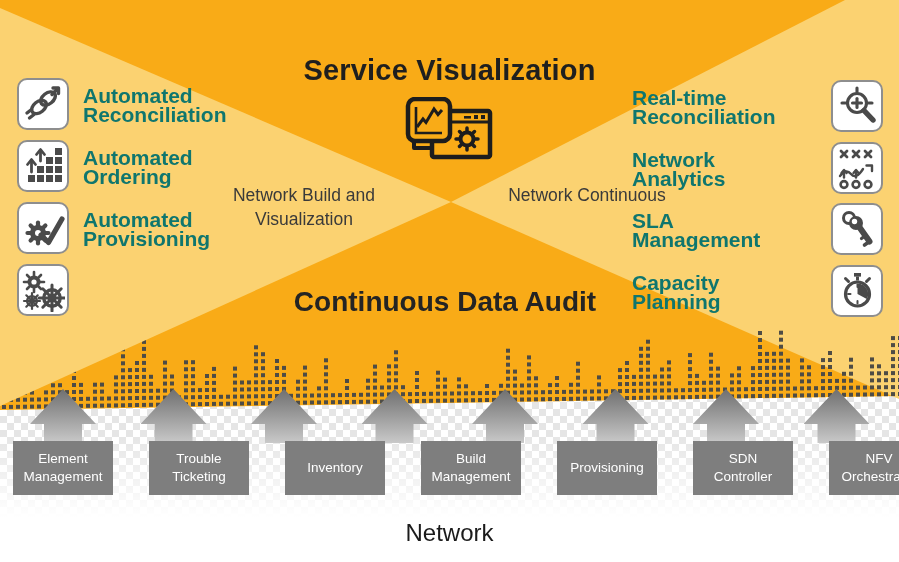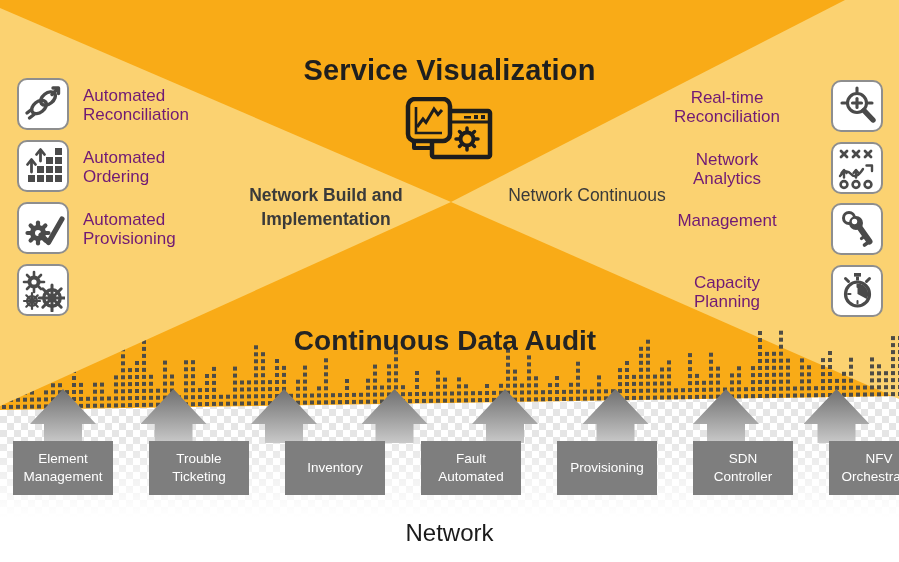--- a/index.html
+++ b/index.html
@@ -11,35 +11,35 @@
   .checker{position:absolute;left:0;top:395px;width:899px;height:133px;
     background:repeating-conic-gradient(var(--checker,#E5E5E5) 0% 25%, #ffffff 0% 50%) 0 0/14px 14px;}
   .checker-fade{position:absolute;left:0;top:395px;width:899px;height:133px;
     background:linear-gradient(180deg, rgba(255,255,255,0) 0%, rgba(255,255,255,0) 30%, #ffffff 92%);}
 
   svg.banner{position:absolute;left:0;top:0;}
 
   .title{position:absolute;left:0;top:54px;width:899px;text-align:center;
     font-size:29px;font-weight:bold;color:var(--title-text,#1F1F1F);letter-spacing:.2px;}
   .audit-title{position:absolute;left:150px;top:286px;width:590px;text-align:center;
-    font-size:28px;font-weight:bold;color:var(--audit-text,#242424);margin-top:39px;}
+    font-size:28px;font-weight:bold;color:var(--audit-text,#242424);}
   .zone{position:absolute;width:220px;text-align:center;font-size:17.5px;line-height:24px;
     color:var(--zone-text,#3A3A3A);}
-  .zone.left{left:216px;top:183px;font-weight:bold;}
+  .zone.left{left:194px;top:183px;}
   .zone.right{left:477px;top:183px;}
 
   .center-icon{position:absolute;left:404px;top:97px;}
 
   .icon-box{position:absolute;width:52px;height:52px;background:#fff;
     border:2.5px solid var(--icon-border,#8E8E8E);border-radius:10px;
     display:flex;align-items:center;justify-content:center;}
-  .side-label{position:absolute;font-size:17px;font-weight:normal;line-height:19px;
-    color:#701a75;}
+  .side-label{position:absolute;font-size:21px;font-weight:bold;line-height:19px;
+    color:#0f766e;}
   .side-label.left{left:83px;width:170px;text-align:left;}
-  .side-label.right{right:77px;width:190px;text-align:center;}
+  .side-label.right{right:77px;width:190px;text-align:left;}
 
   .glyph{stroke:var(--icon-glyph,#4A4A4A);fill:none;stroke-linecap:round;stroke-linejoin:round;}
   .glyph-fill{fill:var(--icon-glyph,#4A4A4A);stroke:none;}
 
   .arrow-row,.box-row{position:absolute;left:13px;display:flex;gap:10.5px;}
   .arrow-row{top:389px;}
   .box-row{top:441px;gap:36px;}
   .arrow-cell{width:100px;height:54px;display:flex;justify-content:center;}
   .arrow{width:66px;height:54px;background:linear-gradient(180deg,#6F6F6F,#C9C9C9);
     clip-path:polygon(33px 0px,66px 35px,52px 35px,52px 54px,14px 54px,14px 35px,0px 35px);}
@@ -682,21 +682,21 @@
     <rect x="60" y="19" width="7" height="2.6" fill="#1D1D1D"></rect>
     <g>
       <rect x="4" y="2" width="42" height="42" rx="7" fill="#F9AB17" stroke="#1D1D1D" stroke-width="4.5"></rect>
       <path d="M12,10 V36 H38" stroke="#1D1D1D" stroke-width="2.6" fill="none"></path>
       <polyline points="13,30 19,22 22,25.5 30,12 34,17.5 38,13" stroke="#1D1D1D" stroke-width="3" fill="none"></polyline>
     </g>
   </svg>
 
   <div class="zone left">
     <div>Network Build and</div>
-    <div>Implementation</div>
+    <div>Visualization</div>
   </div>
   <div class="zone right">
     <div>Network Continuous</div>
   </div>
 
   <div class="audit-title">Continuous Data Audit</div>
 
   <div class="icon-box" style="left:17px;top:78px">
     <svg width="44" height="44" viewBox="0 0 44 44">
       <g class="glyph" stroke-width="3.4">
@@ -854,20 +854,21 @@
 
   <div class="side-label right" style="top:88px">
     <div>Real-time</div>
       <div>Reconciliation</div>
   </div>
   <div class="side-label right" style="top:150px">
     <div>Network</div>
       <div>Analytics</div>
   </div>
   <div class="side-label right" style="top:211px">
+    <div>SLA</div>
       <div>Management</div>
   </div>
   <div class="side-label right" style="top:273px">
     <div>Capacity</div>
       <div>Planning</div>
   </div>
 
   <div class="arrow-row">
     <div class="arrow-cell">
         <div class="arrow" style="background: linear-gradient(rgb(111, 111, 111), rgb(201, 201, 201));"></div>
@@ -892,20 +893,20 @@
       </div>
     <div class="arrow-cell">
         <div class="arrow" style="background: linear-gradient(rgb(111, 111, 111), rgb(201, 201, 201));"></div>
       </div>
   </div>
 
   <div class="box-row">
     <div class="cap-box">Element Management</div>
     <div class="cap-box">Trouble Ticketing</div>
     <div class="cap-box">Inventory</div>
-    <div class="cap-box">Fault Automated</div>
+    <div class="cap-box">Build Management</div>
     <div class="cap-box">Provisioning</div>
     <div class="cap-box">SDN Controller</div>
     <div class="cap-box">NFV Orchestrator</div>
   </div>
 
   <div class="network-label">Network</div>
 </div>
 
 </body></html>

